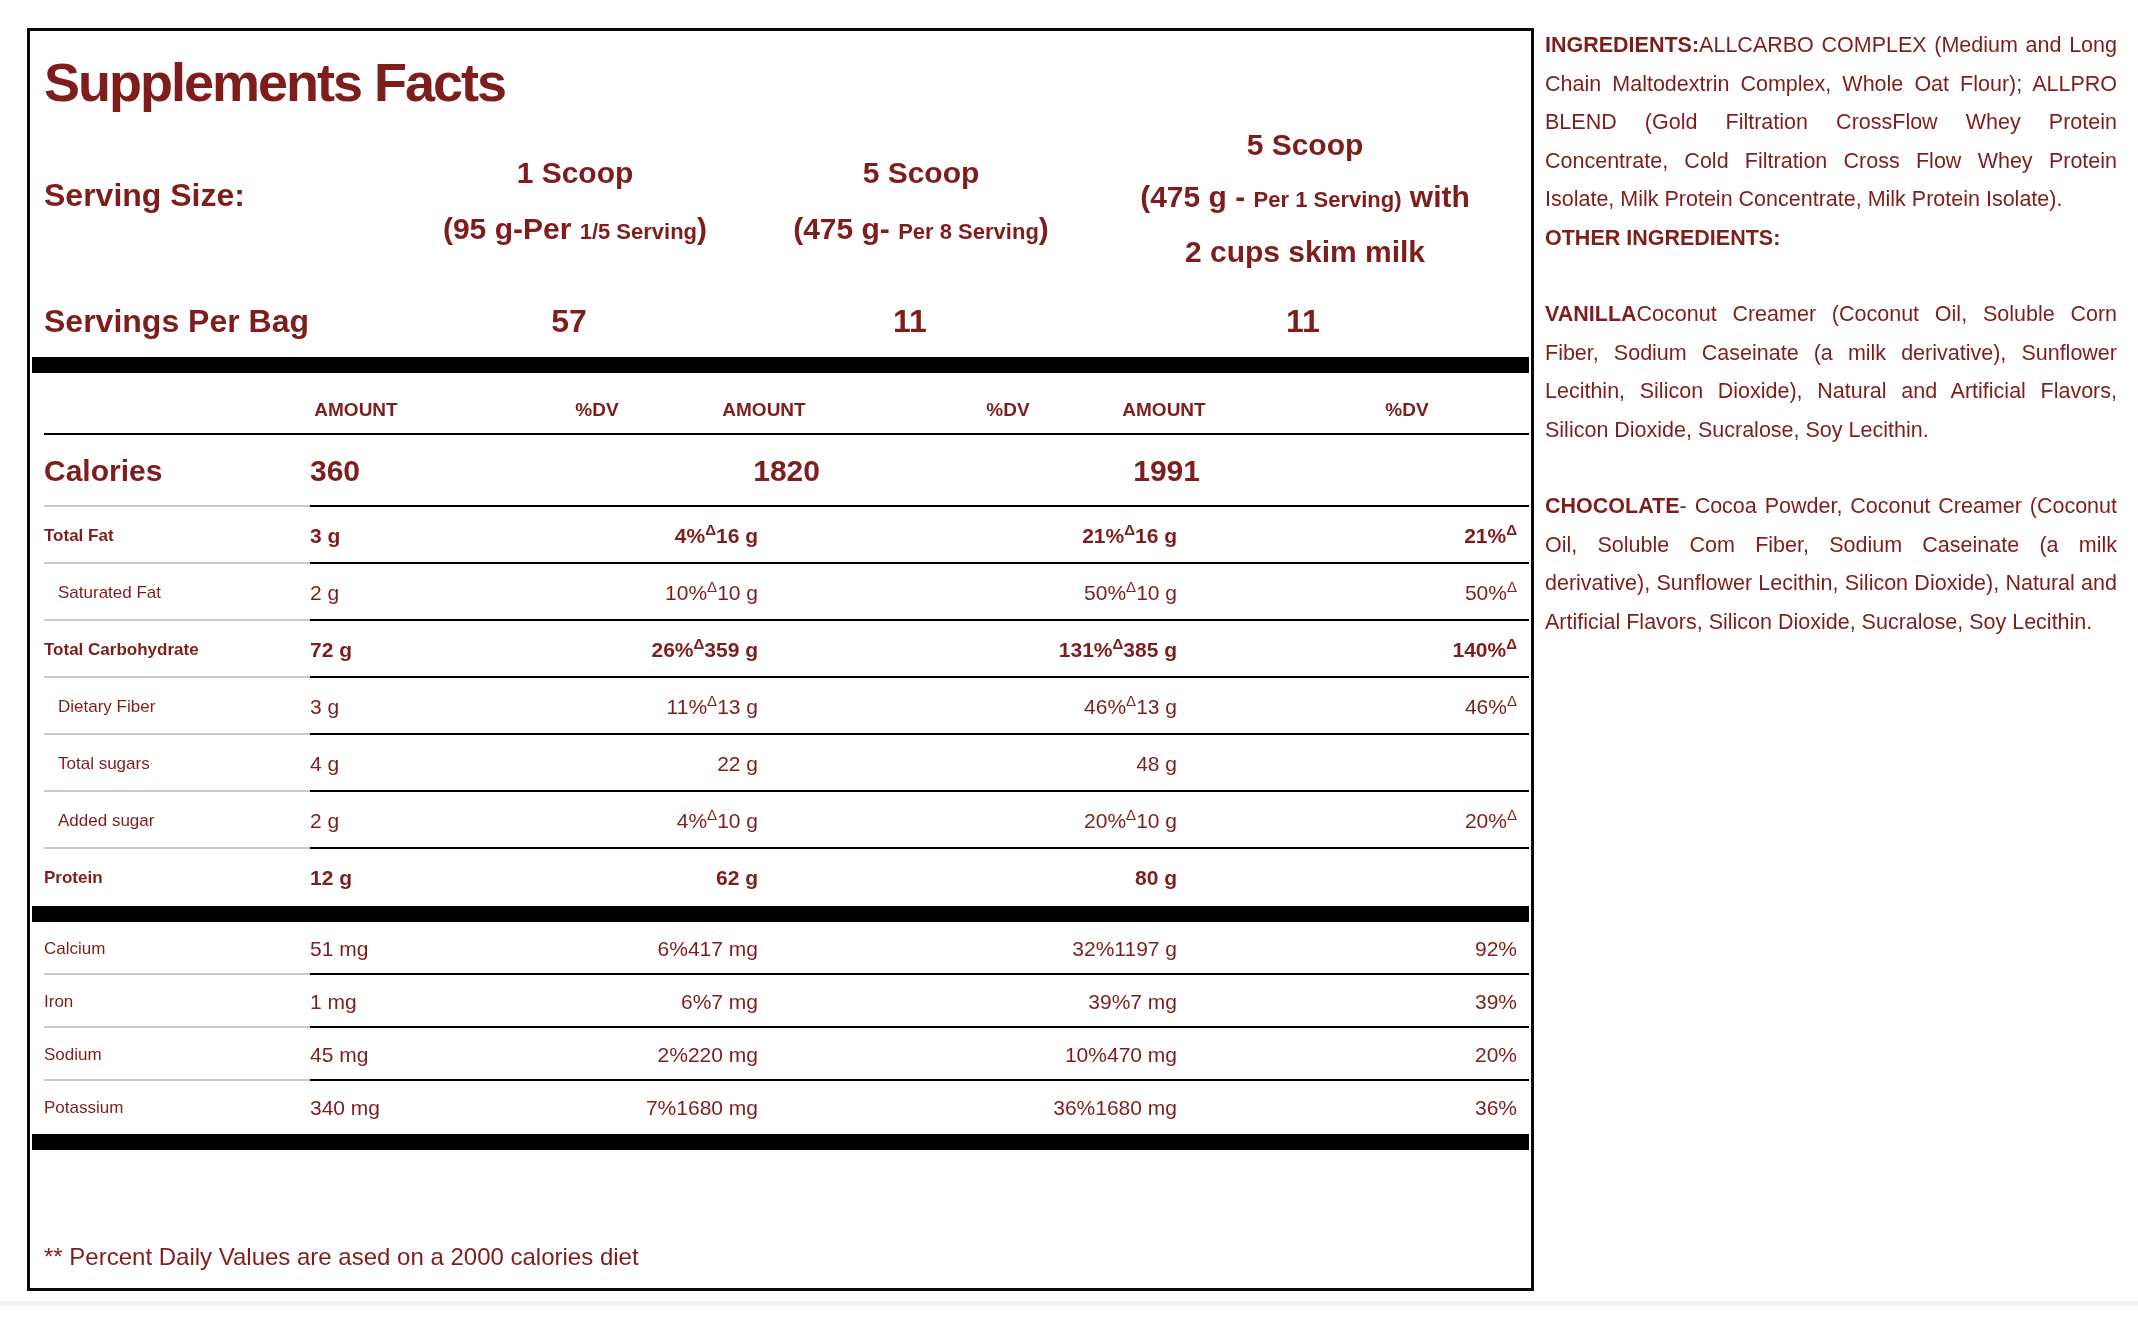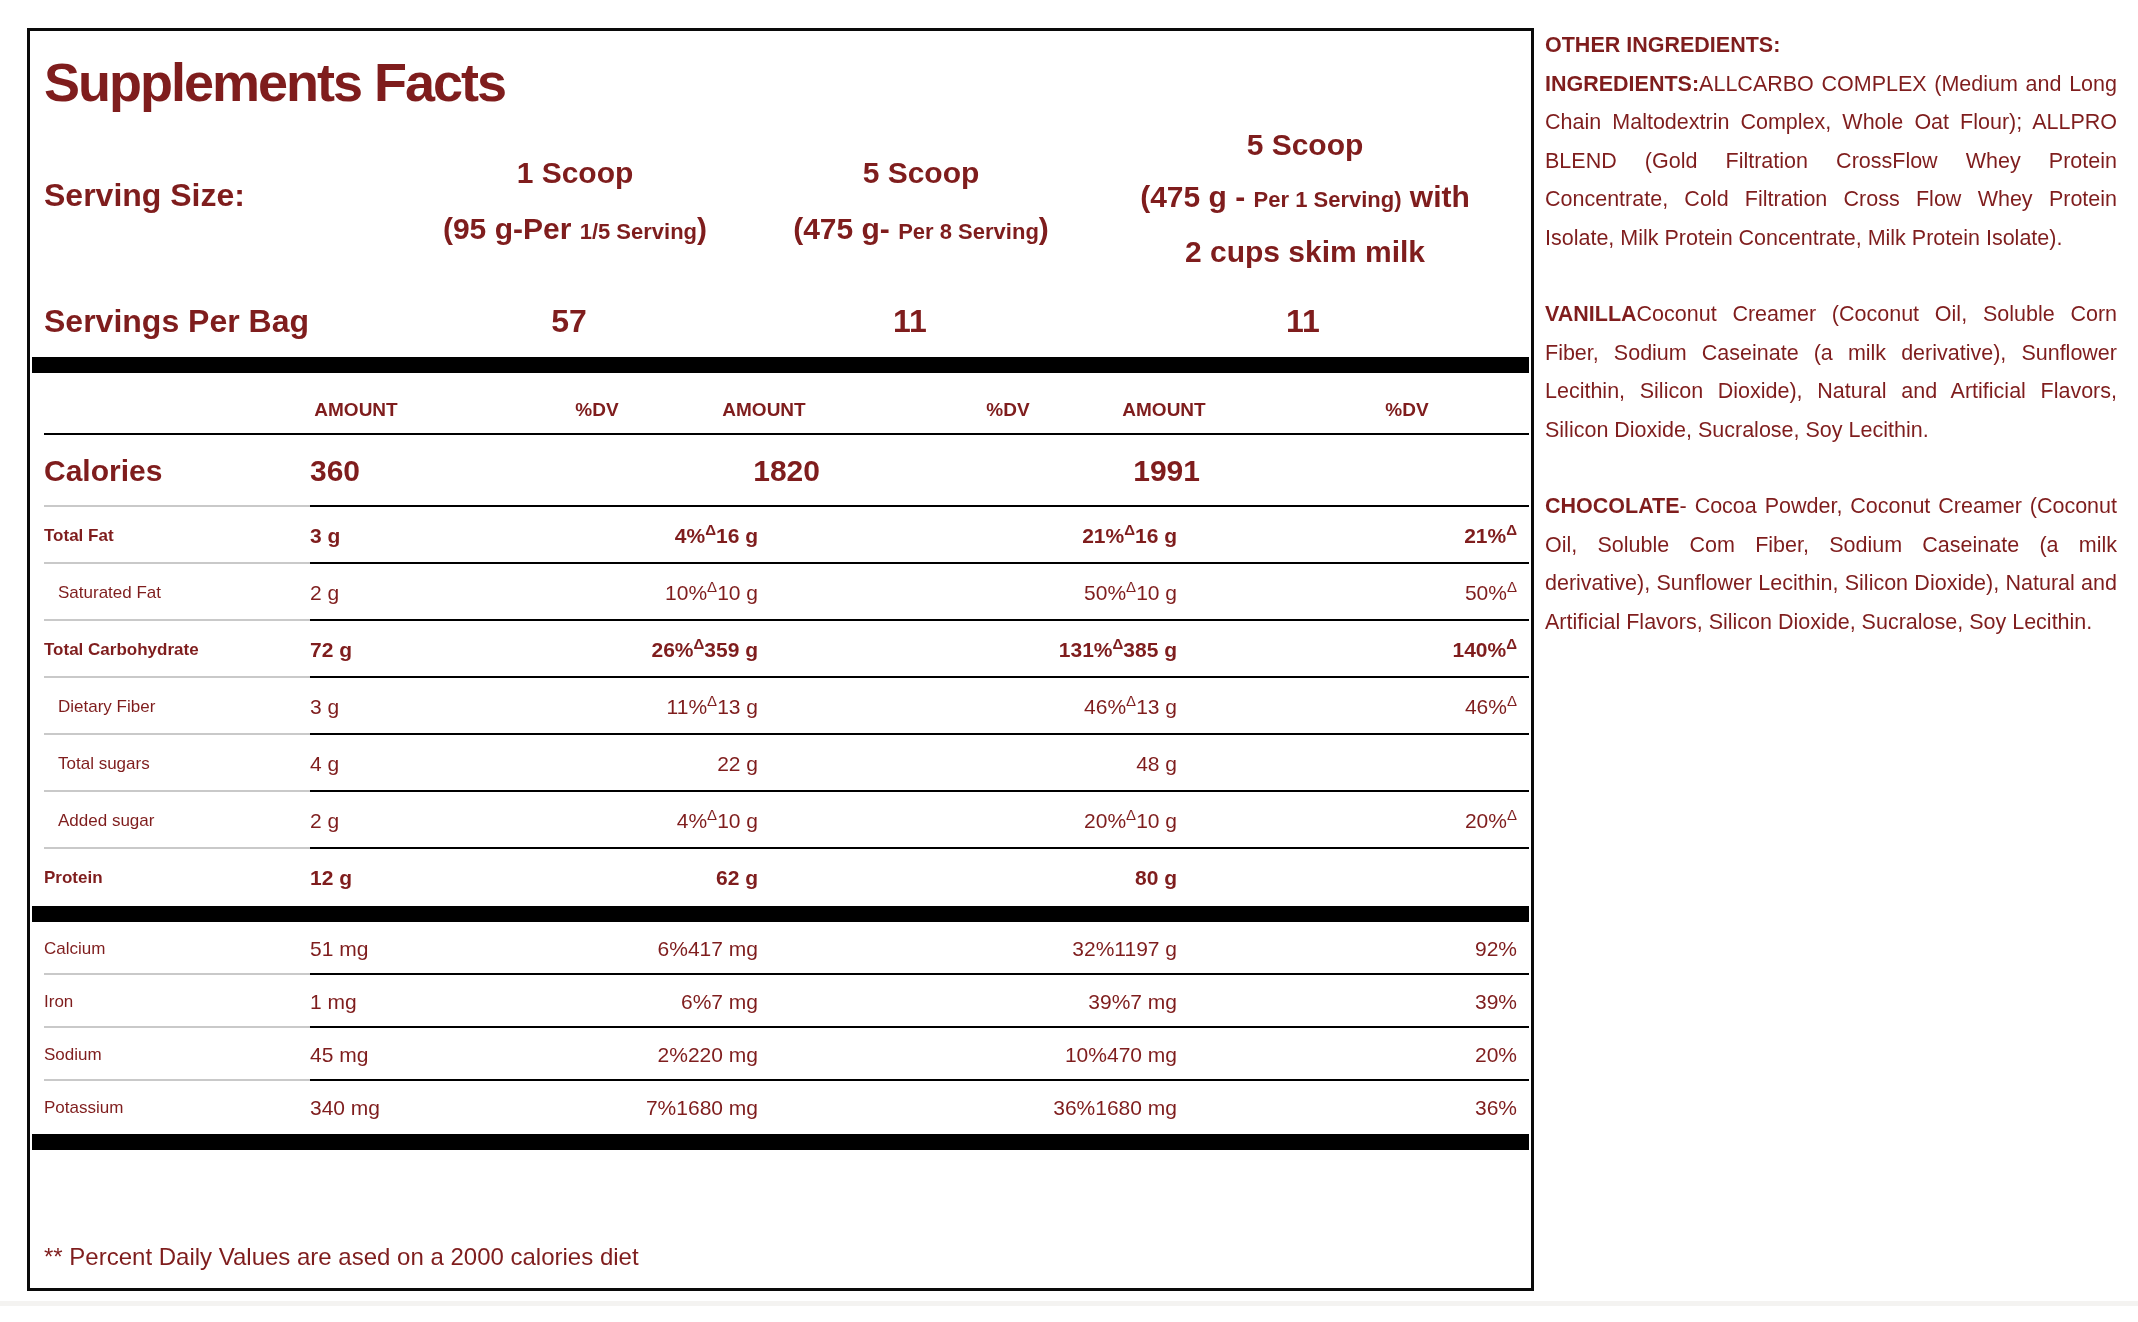--- a/index.html
+++ b/index.html
@@ -251,22 +251,22 @@
             <span class="c4">36%</span>
           </div>
           <div class="rowbar"></div>
         </div>
     </div>
 
     <div class="footnote">** Percent Daily Values are ased on a 2000 calories diet</div>
   </div>
 
   <div class="ingredients">
+    <p><b>INGREDIENTS:</b><span>ALLCARBO COMPLEX (Medium and Long Chain Maltodextrin Complex, Whole Oat Flour); ALLPRO BLEND (Gold Filtration CrossFlow Whey Protein Concentrate, Cold Filtration Cross Flow Whey Protein Isolate, Milk Protein Concentrate, Milk Protein Isolate).</span></p>
     <p><b>OTHER INGREDIENTS:</b></p>
-    <p><b>INGREDIENTS:</b><span>ALLCARBO COMPLEX (Medium and Long Chain Maltodextrin Complex, Whole Oat Flour); ALLPRO BLEND (Gold Filtration CrossFlow Whey Protein Concentrate, Cold Filtration Cross Flow Whey Protein Isolate, Milk Protein Concentrate, Milk Protein Isolate).</span></p>
     <div class="gap"></div>
     <p><b>VANILLA</b><span>Coconut Creamer (Coconut Oil, Soluble Corn Fiber, Sodium Caseinate (a milk derivative), Sunflower Lecithin, Silicon Dioxide), Natural and Artificial Flavors, Silicon Dioxide, Sucralose, Soy Lecithin.</span></p>
     <div class="gap"></div>
     <p><b>CHOCOLATE</b><span>- Cocoa Powder, Coconut Creamer (Coconut Oil, Soluble Com Fiber, Sodium Caseinate (a milk derivative), Sunflower Lecithin, Silicon Dioxide), Natural and Artificial Flavors, Silicon Dioxide, Sucralose, Soy Lecithin.</span></p>
   </div>
 
   <div class="bottom-strip"></div>
 </div>
 
 </body></html>

